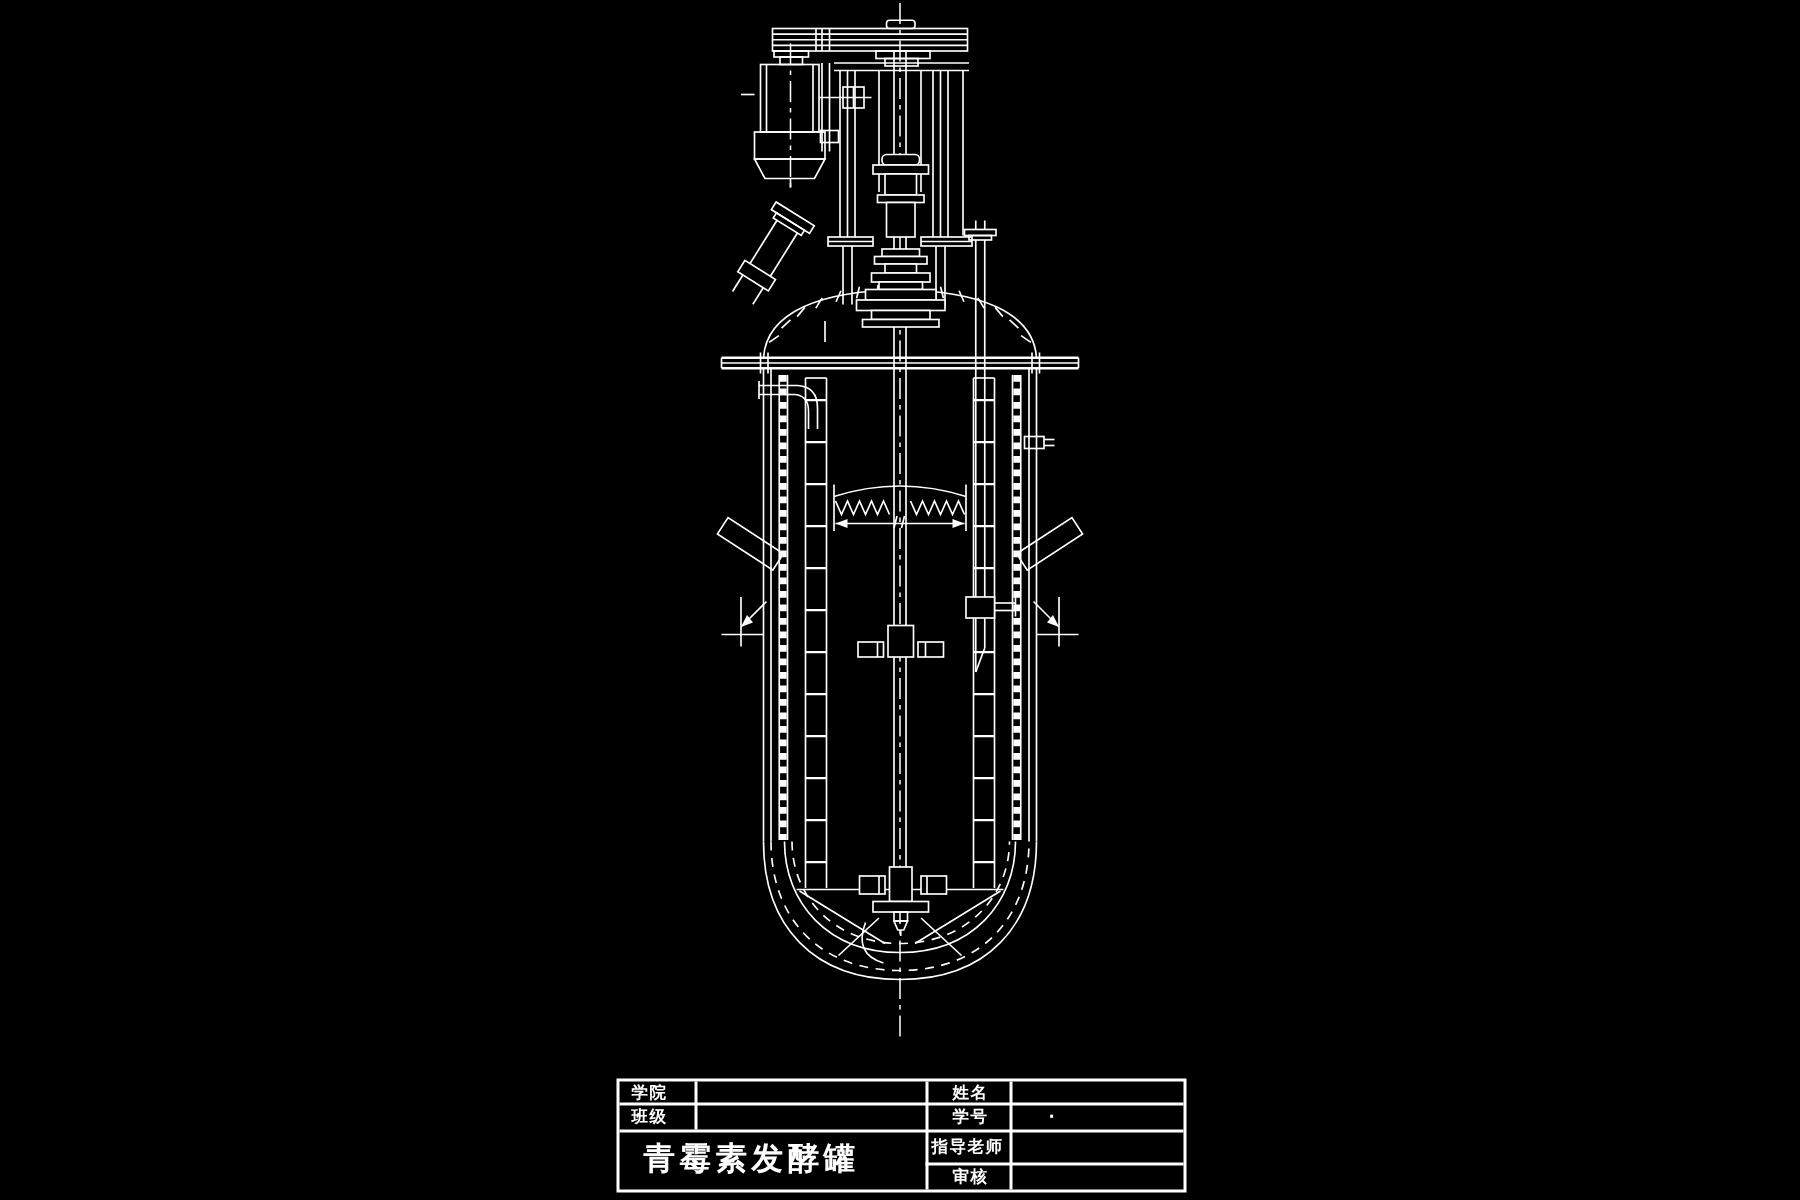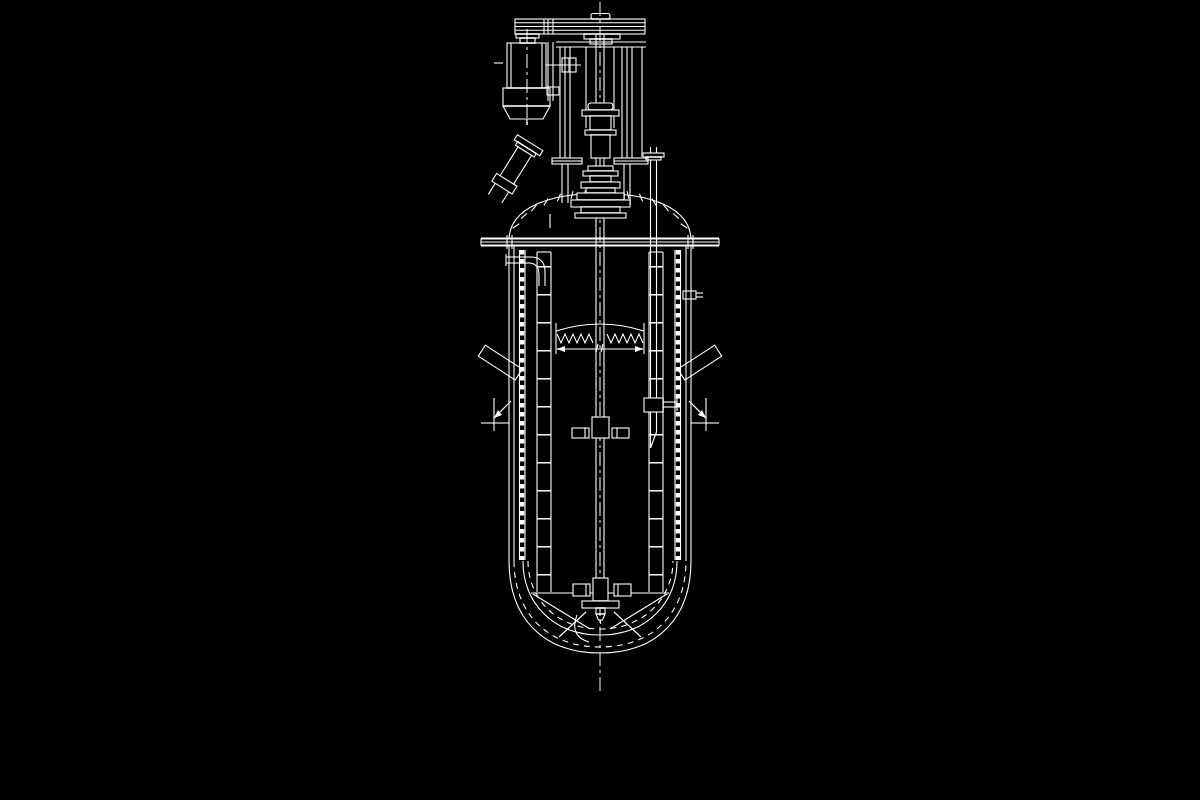--- a/index.html
+++ b/index.html
@@ -289,14 +289,31 @@
 
   <g>
     <rect class="dot" x="710" y="305" width="3" height="3" fill="#35e0e0"></rect>
     <rect class="dot" x="549" y="227" width="3" height="3" fill="#a00000"></rect>
     <rect class="dot" x="688" y="560" width="3" height="3" fill="#a00000"></rect>
     <rect class="dot" x="513" y="373" width="3" height="3" fill="#00b050"></rect>
   </g>
 
 </svg>
 
-
+<div class="tb">
+  <div class="hl" style="left:0;top:14px;width:376px;"></div>
+  <div class="hl" style="left:0;top:32px;width:376px;"></div>
+  <div class="hl" style="left:204px;top:54px;width:172px;"></div>
+  <div class="vl" style="left:50px;top:0;height:32px;"></div>
+  <div class="vl" style="left:204px;top:0;height:72px;"></div>
+  <div class="vl" style="left:260px;top:0;height:72px;"></div>
+
+  <div class="cell" style="left:8px;top:1px;">学院</div>
+  <div class="cell" style="left:8px;top:17px;">班级</div>
+  <div class="cell" style="left:222px;top:1px;">姓名</div>
+  <div class="cell" style="left:222px;top:17px;">学号</div>
+  <div class="cell" style="left:286px;top:17px;">·</div>
+  <div class="cell" style="left:208px;top:37px;">指导老师</div>
+  <div class="cell" style="left:222px;top:57px;">审核</div>
+  <div class="cell title" style="left:16px;top:38px;">青霉素发酵罐</div>
 </div>
 
+</div>
+
 </body></html>

